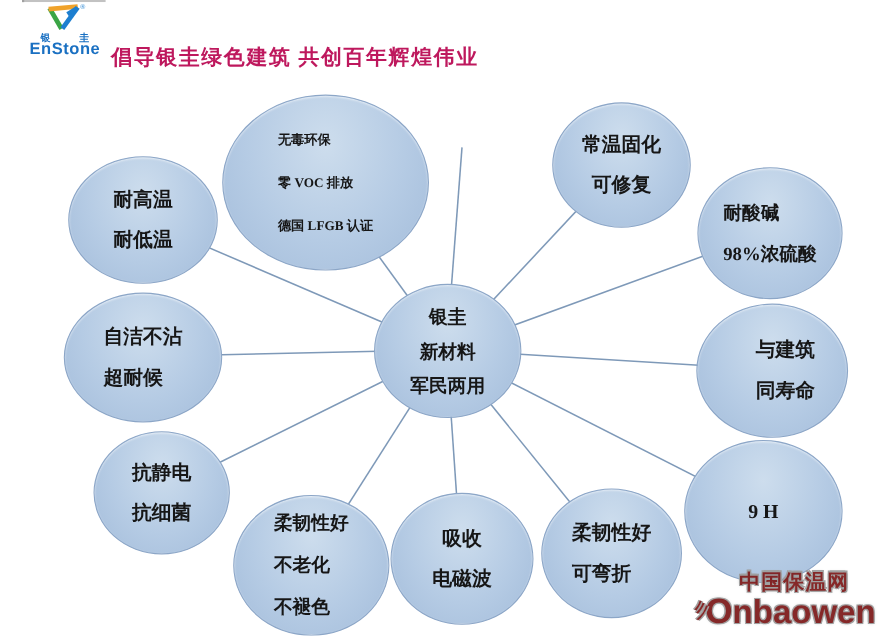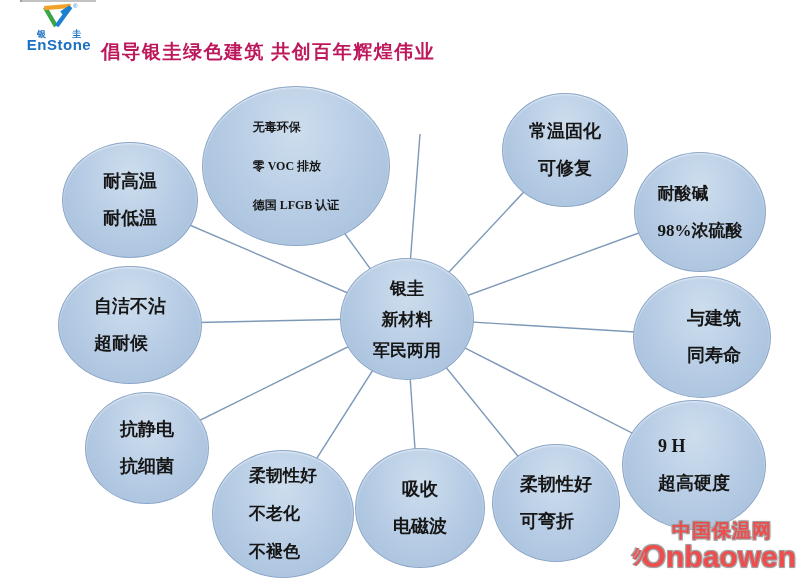--- a/index.html
+++ b/index.html
@@ -31,21 +31,21 @@
     border:1.2px solid var(--node-border);
     display:flex;align-items:center;justify-content:center;
     font-weight:bold;color:#161616;
     box-shadow:inset 0 1px 2px rgba(255,255,255,.6);
   }
   .node-text div{white-space:nowrap;}
 
   
   .watermark{
     position:absolute;right:4px;bottom:6px;z-index:5;opacity:.95;
-    color:#ef4444;font-weight:bold;text-align:left;
+    color:#7f1d1d;font-weight:bold;text-align:left;
     font-family:"Liberation Sans","DejaVu Sans",sans-serif;
     text-shadow:-1px -1px 0 #9d9d9d,1px -1px 0 #9d9d9d,-1px 1px 0 #9d9d9d,1px 1px 0 #9d9d9d,0 0 3px #aaaaaa;
   }
   .wm-row1{font-size:19px;letter-spacing:1px;margin-left:42px;line-height:20px;}
   .wm-row2{font-size:30px;line-height:30px;letter-spacing:0;}
   .wm-dragon{display:inline-block;font-size:15px;transform:rotate(-28deg);vertical-align:top;margin-right:-4px;text-shadow:-1px -1px 0 #9d9d9d,1px 1px 0 #9d9d9d;}
   .wm-o{font-size:32px;}
 </style>
 </head>
 <body>
@@ -115,21 +115,20 @@
     </div>
     <div class="node" style="left: 633px; top: 276px; width: 136px; height: 120px; font-size: 18px; line-height: 37px;">
       <div class="node-text" style="text-align: left; margin-left: 24px;">
         <div>与建筑</div>
         <div>同寿命</div>
       </div>
     </div>
     <div class="node" style="left: 622px; top: 400px; width: 142px; height: 128px; font-size: 18px; line-height: 37px;">
       <div class="node-text" style="">
         <div>9 H</div>
-        <div>超高硬度</div>
       </div>
     </div>
     <div class="node" style="left: 492px; top: 444px; width: 126px; height: 116px; font-size: 18px; line-height: 37px;">
       <div class="node-text" style="text-align: left;">
         <div>柔韧性好</div>
         <div>可弯折</div>
       </div>
     </div>
     <div class="node" style="left: 355px; top: 448px; width: 128px; height: 118px; font-size: 18px; line-height: 37px;">
       <div class="node-text" style="text-align: center;">

